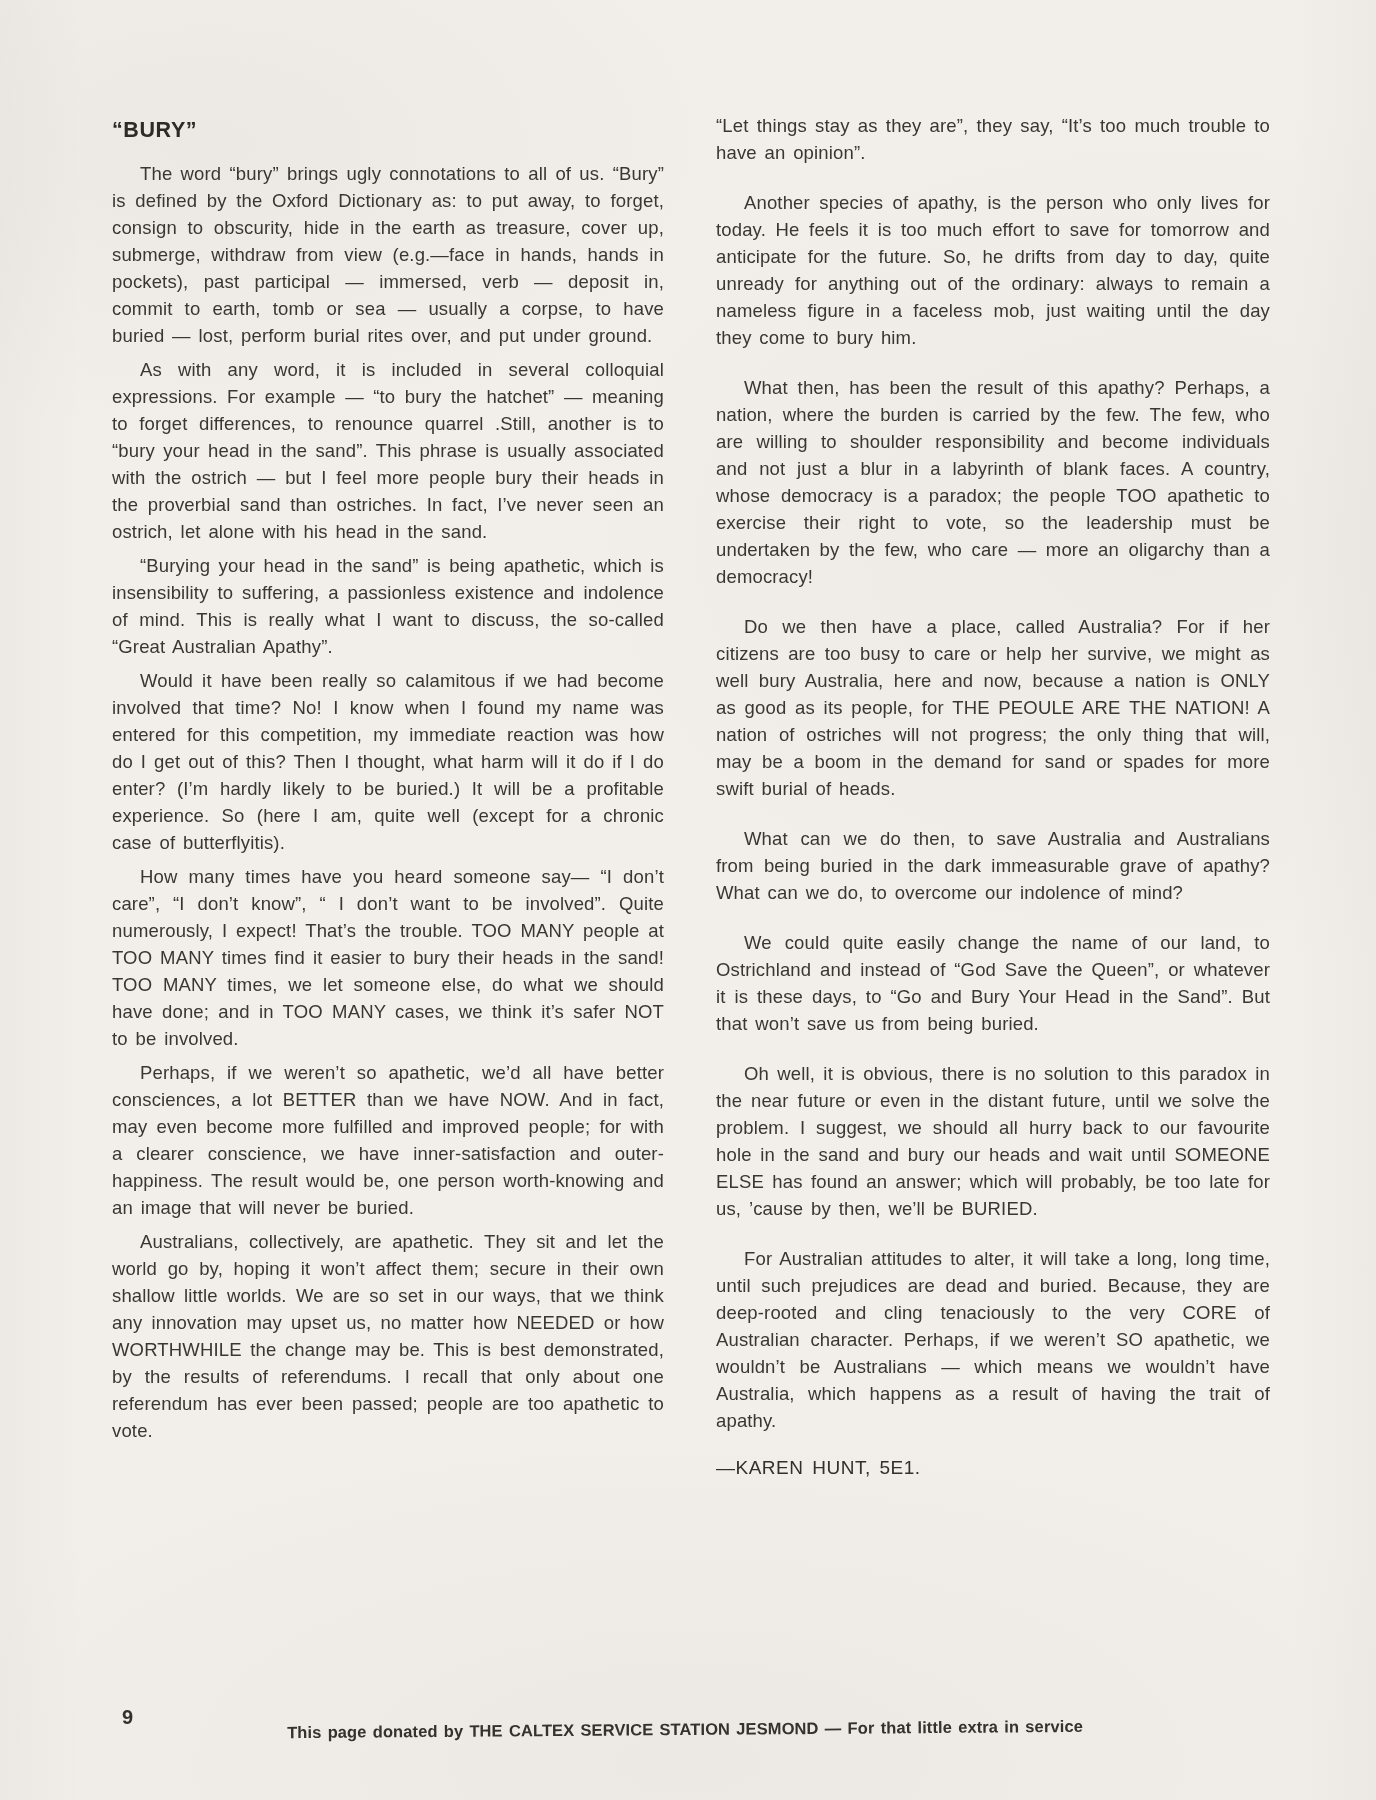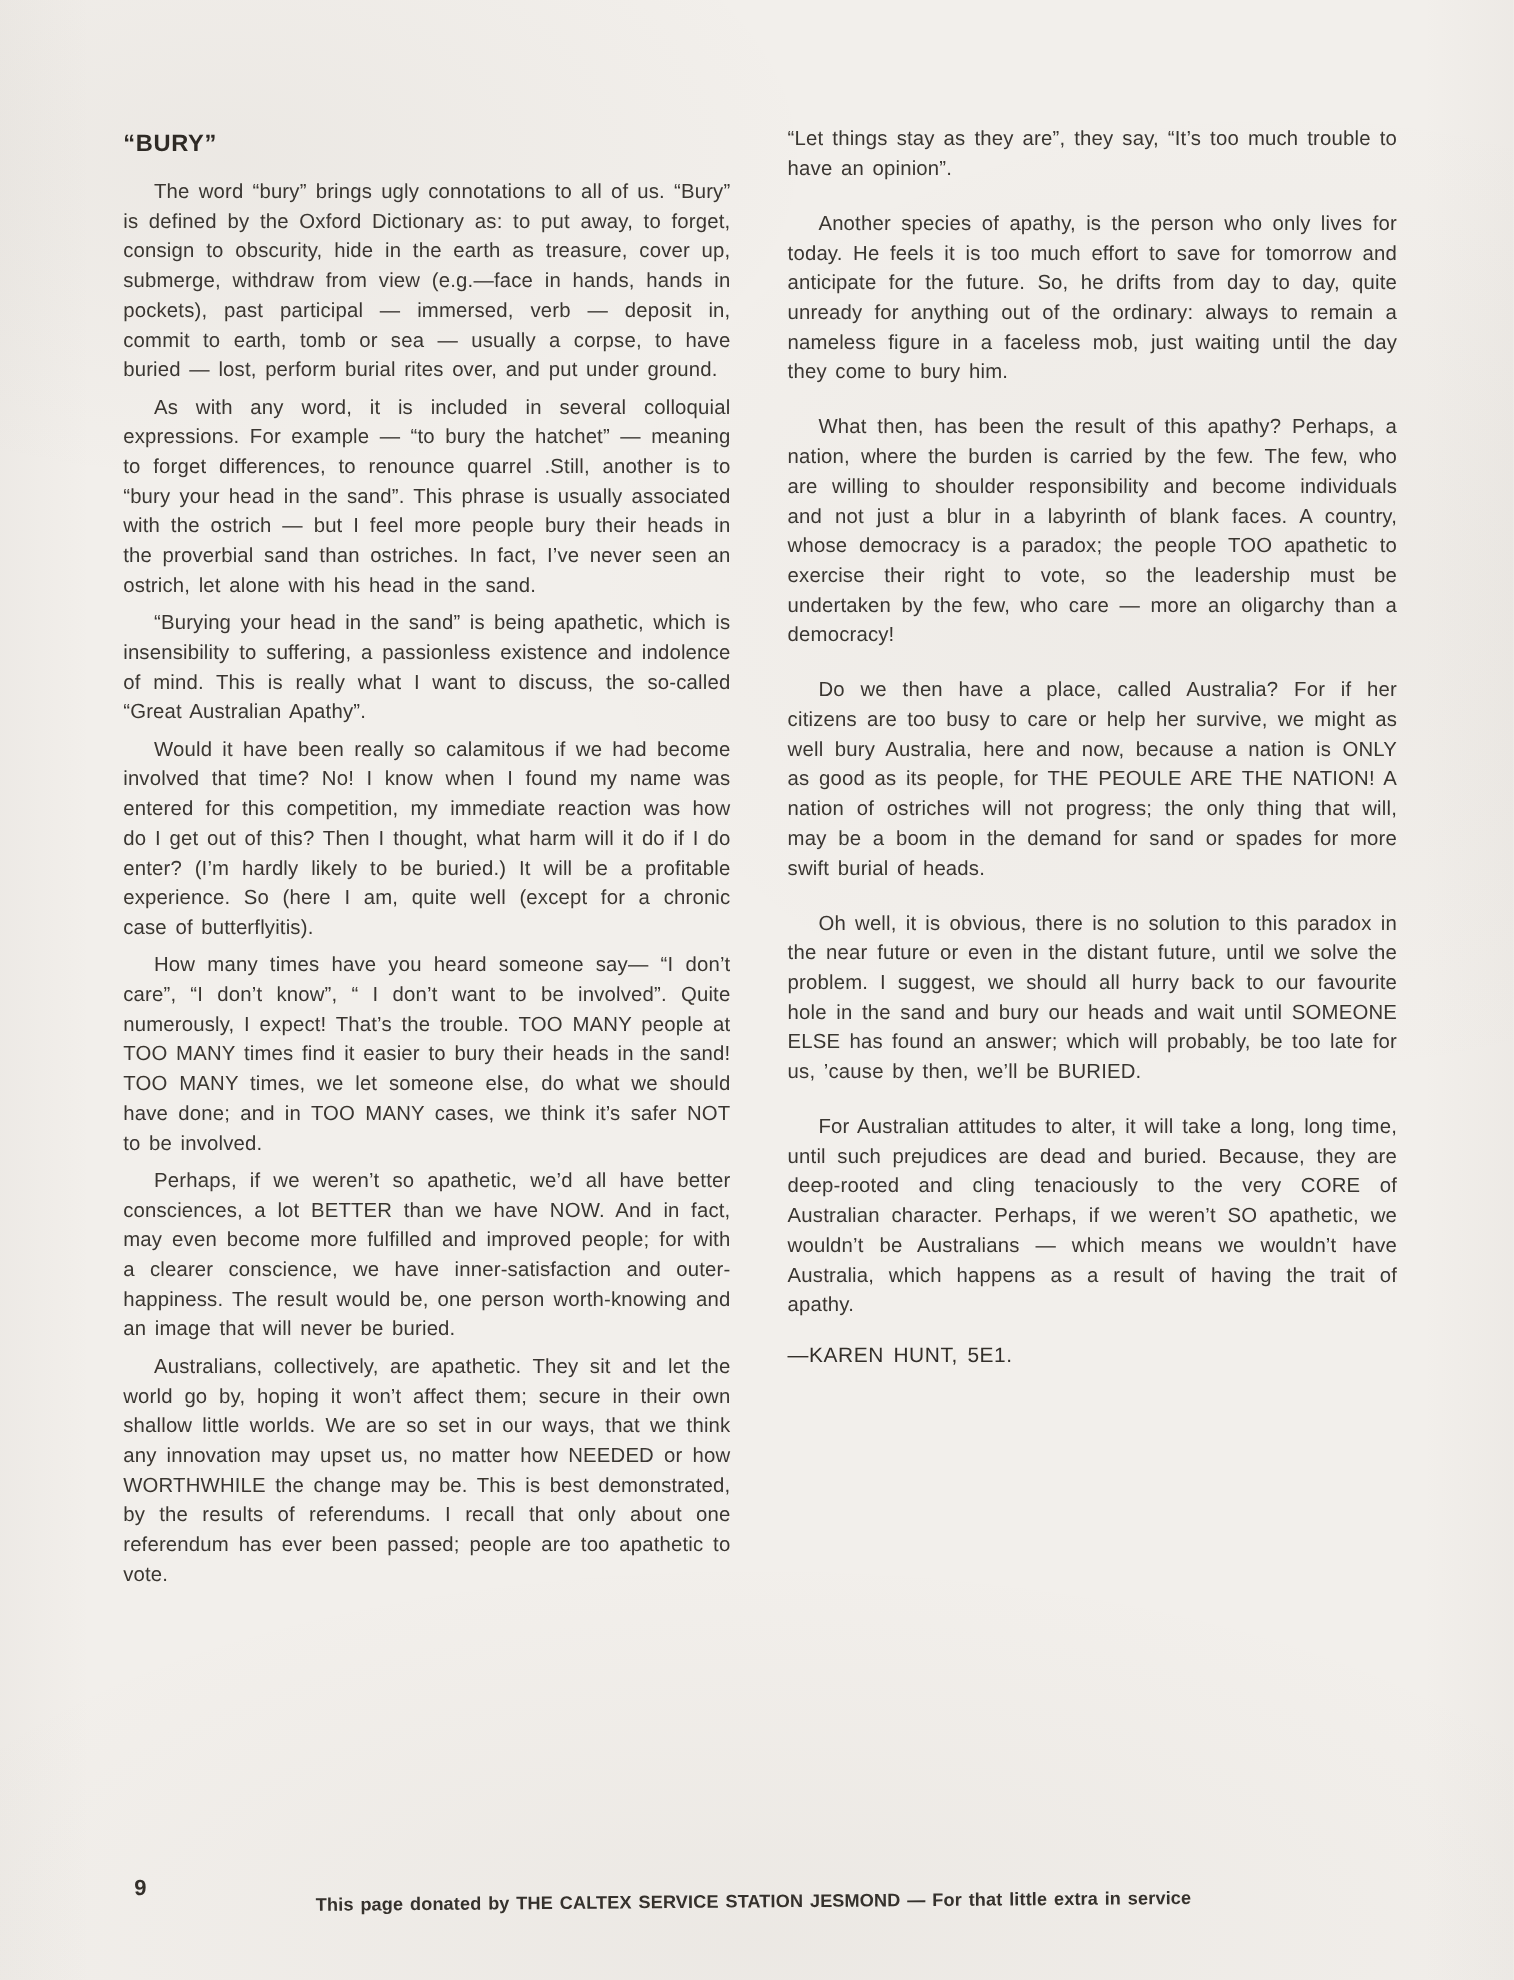--- a/index.html
+++ b/index.html
@@ -91,20 +91,22 @@
     <p>How many times have you heard someone say— “I don’t care”, “I don’t know”, “ I don’t want to be involved”. Quite numerously, I expect! That’s the trouble. TOO MANY people at TOO MANY times find it easier to bury their heads in the sand! TOO MANY times, we let someone else, do what we should have done; and in TOO MANY cases, we think it’s safer NOT to be involved.</p>
     <p>Perhaps, if we weren’t so apathetic, we’d all have better consciences, a lot BETTER than we have NOW. And in fact, may even become more fulfilled and improved people; for with a clearer conscience, we have inner-satisfaction and outer-happiness. The result would be, one person worth-knowing and an image that will never be buried.</p>
     <p>Australians, collectively, are apathetic. They sit and let the world go by, hoping it won’t affect them; secure in their own shallow little worlds. We are so set in our ways, that we think any innovation may upset us, no matter how NEEDED or how WORTHWHILE the change may be. This is best demonstrated, by the results of referendums. I recall that only about one referendum has ever been passed; people are too apathetic to vote.</p>
   </div>
 
   <div class="col col-right" style="left:716px; top:112px; width:554px;">
     <p class="no-indent">“Let things stay as they are”, they say, “It’s too much trouble to have an opinion”.</p>
     <p>Another species of apathy, is the person who only lives for today. He feels it is too much effort to save for tomorrow and anticipate for the future. So, he drifts from day to day, quite unready for anything out of the ordinary: always to remain a nameless figure in a faceless mob, just waiting until the day they come to bury him.</p>
     <p>What then, has been the result of this apathy? Perhaps, a nation, where the burden is carried by the few. The few, who are willing to shoulder responsibility and become individuals and not just a blur in a labyrinth of blank faces. A country, whose democracy is a paradox; the people TOO apathetic to exercise their right to vote, so the leadership must be undertaken by the few, who care — more an oligarchy than a democracy!</p>
     <p>Do we then have a place, called Australia? For if her citizens are too busy to care or help her survive, we might as well bury Australia, here and now, because a nation is ONLY as good as its people, for THE PEOULE ARE THE NATION! A nation of ostriches will not progress; the only thing that will, may be a boom in the demand for sand or spades for more swift burial of heads.</p>
+    <p>What can we do then, to save Australia and Australians from being buried in the dark immeasurable grave of apathy? What can we do, to overcome our indolence of mind?</p>
+    <p>We could quite easily change the name of our land, to Ostrichland and instead of “God Save the Queen”, or whatever it is these days, to “Go and Bury Your Head in the Sand”. But that won’t save us from being buried.</p>
     <p>Oh well, it is obvious, there is no solution to this paradox in the near future or even in the distant future, until we solve the problem. I suggest, we should all hurry back to our favourite hole in the sand and bury our heads and wait until SOMEONE ELSE has found an answer; which will probably, be too late for us, ’cause by then, we’ll be BURIED.</p>
     <p>For Australian attitudes to alter, it will take a long, long time, until such prejudices are dead and buried. Because, they are deep-rooted and cling tenaciously to the very CORE of Australian character. Perhaps, if we weren’t SO apathetic, we wouldn’t be Australians — which means we wouldn’t have Australia, which happens as a result of having the trait of apathy.</p>
     <div class="byline">—KAREN HUNT, 5E1.</div>
   </div>
 
   <div class="page-number">9</div>
 
   <div class="footer-line">This page donated by THE CALTEX SERVICE STATION JESMOND — For that little extra in service</div>
 
 </div>

